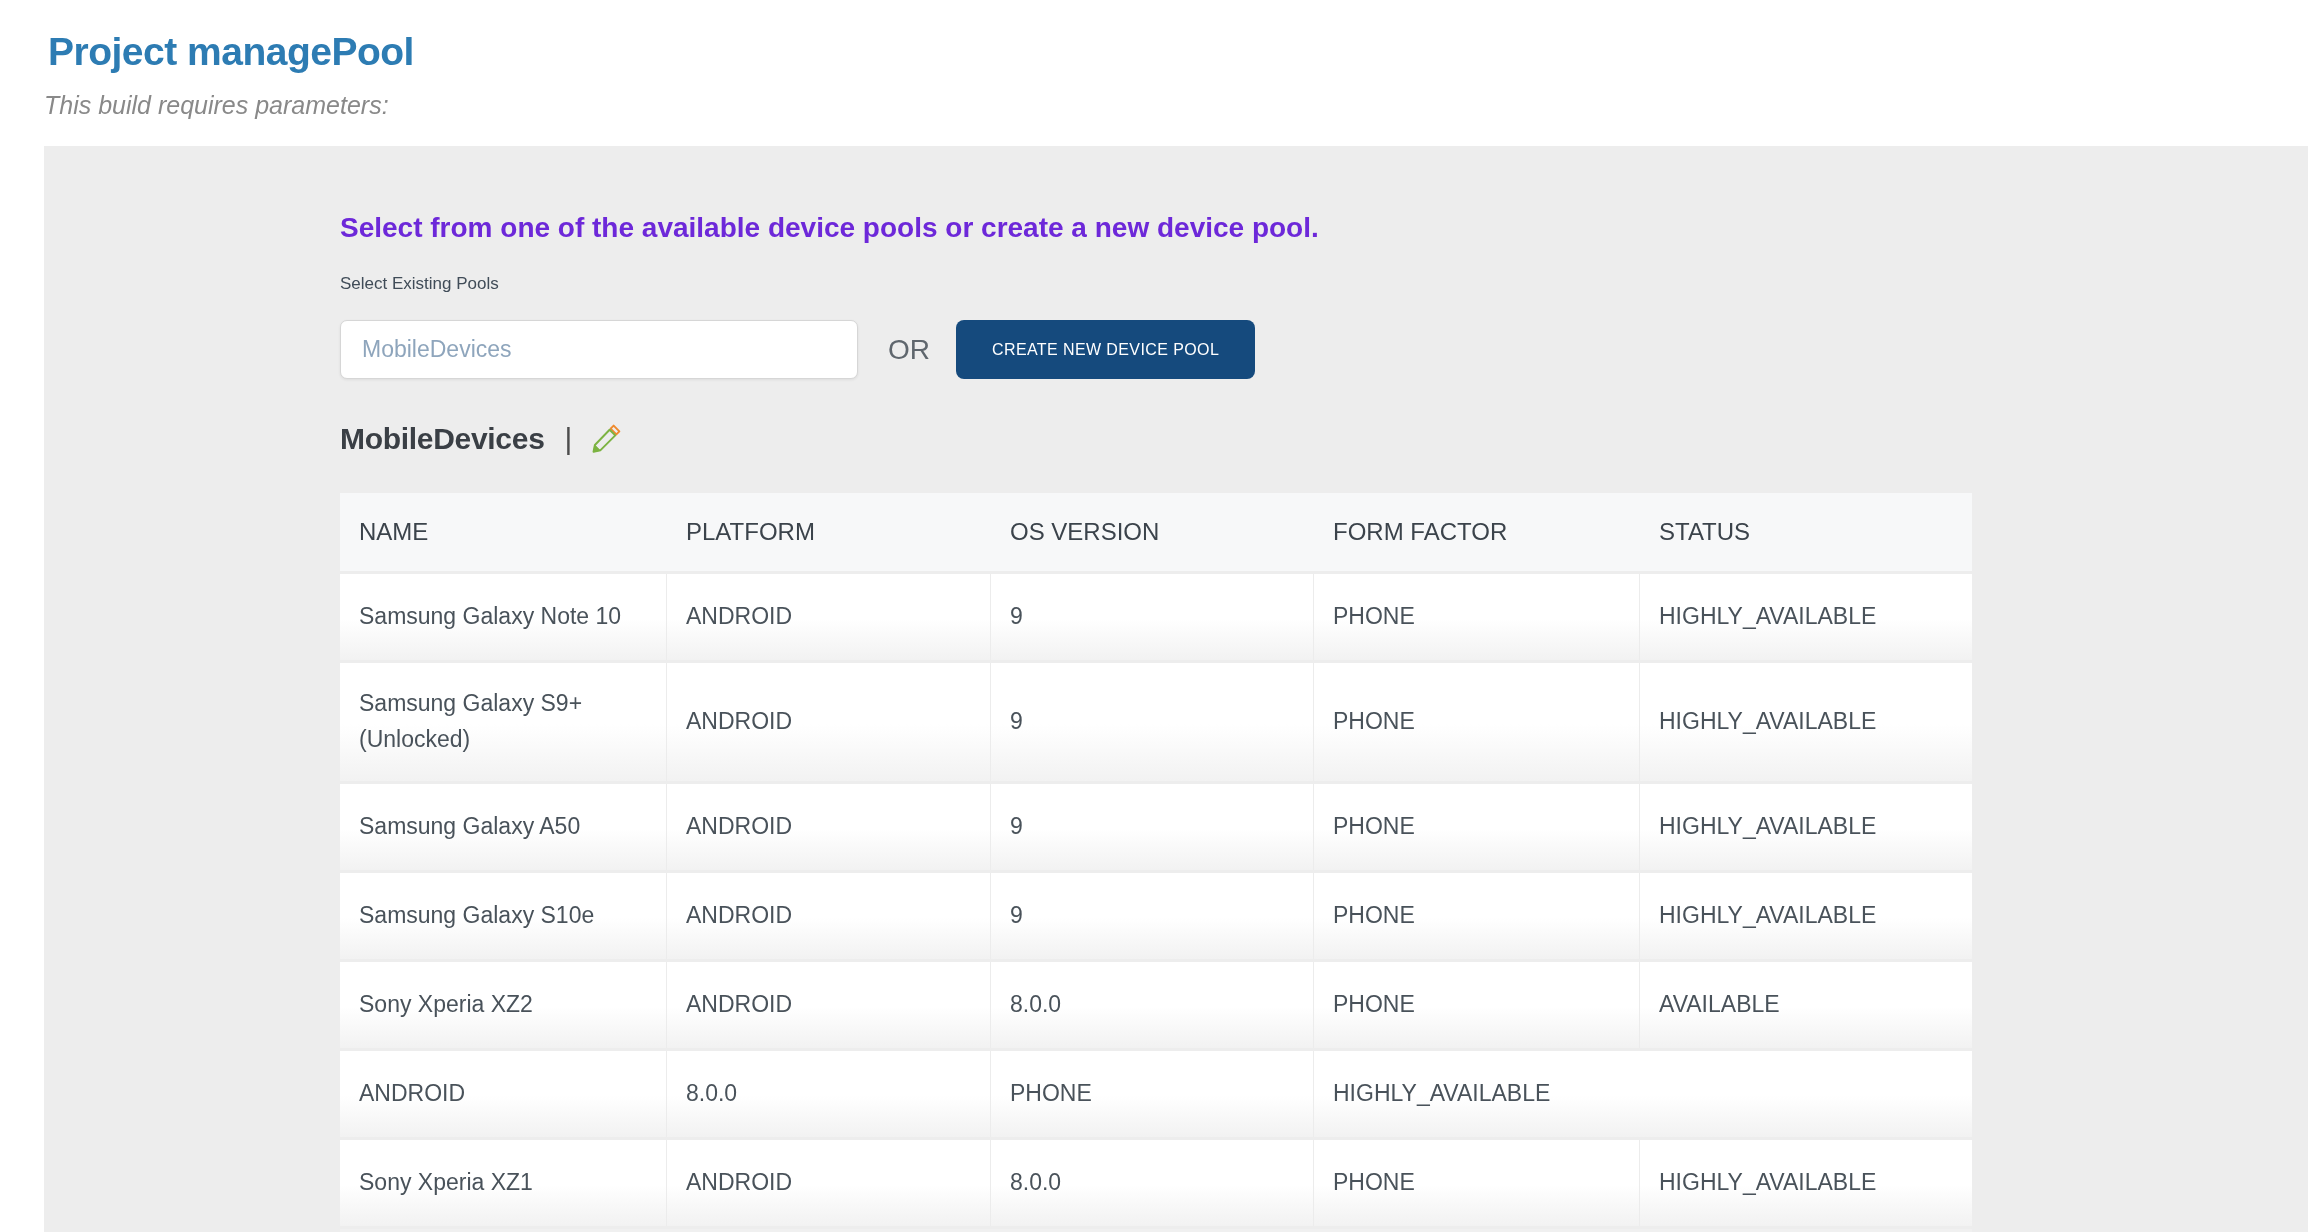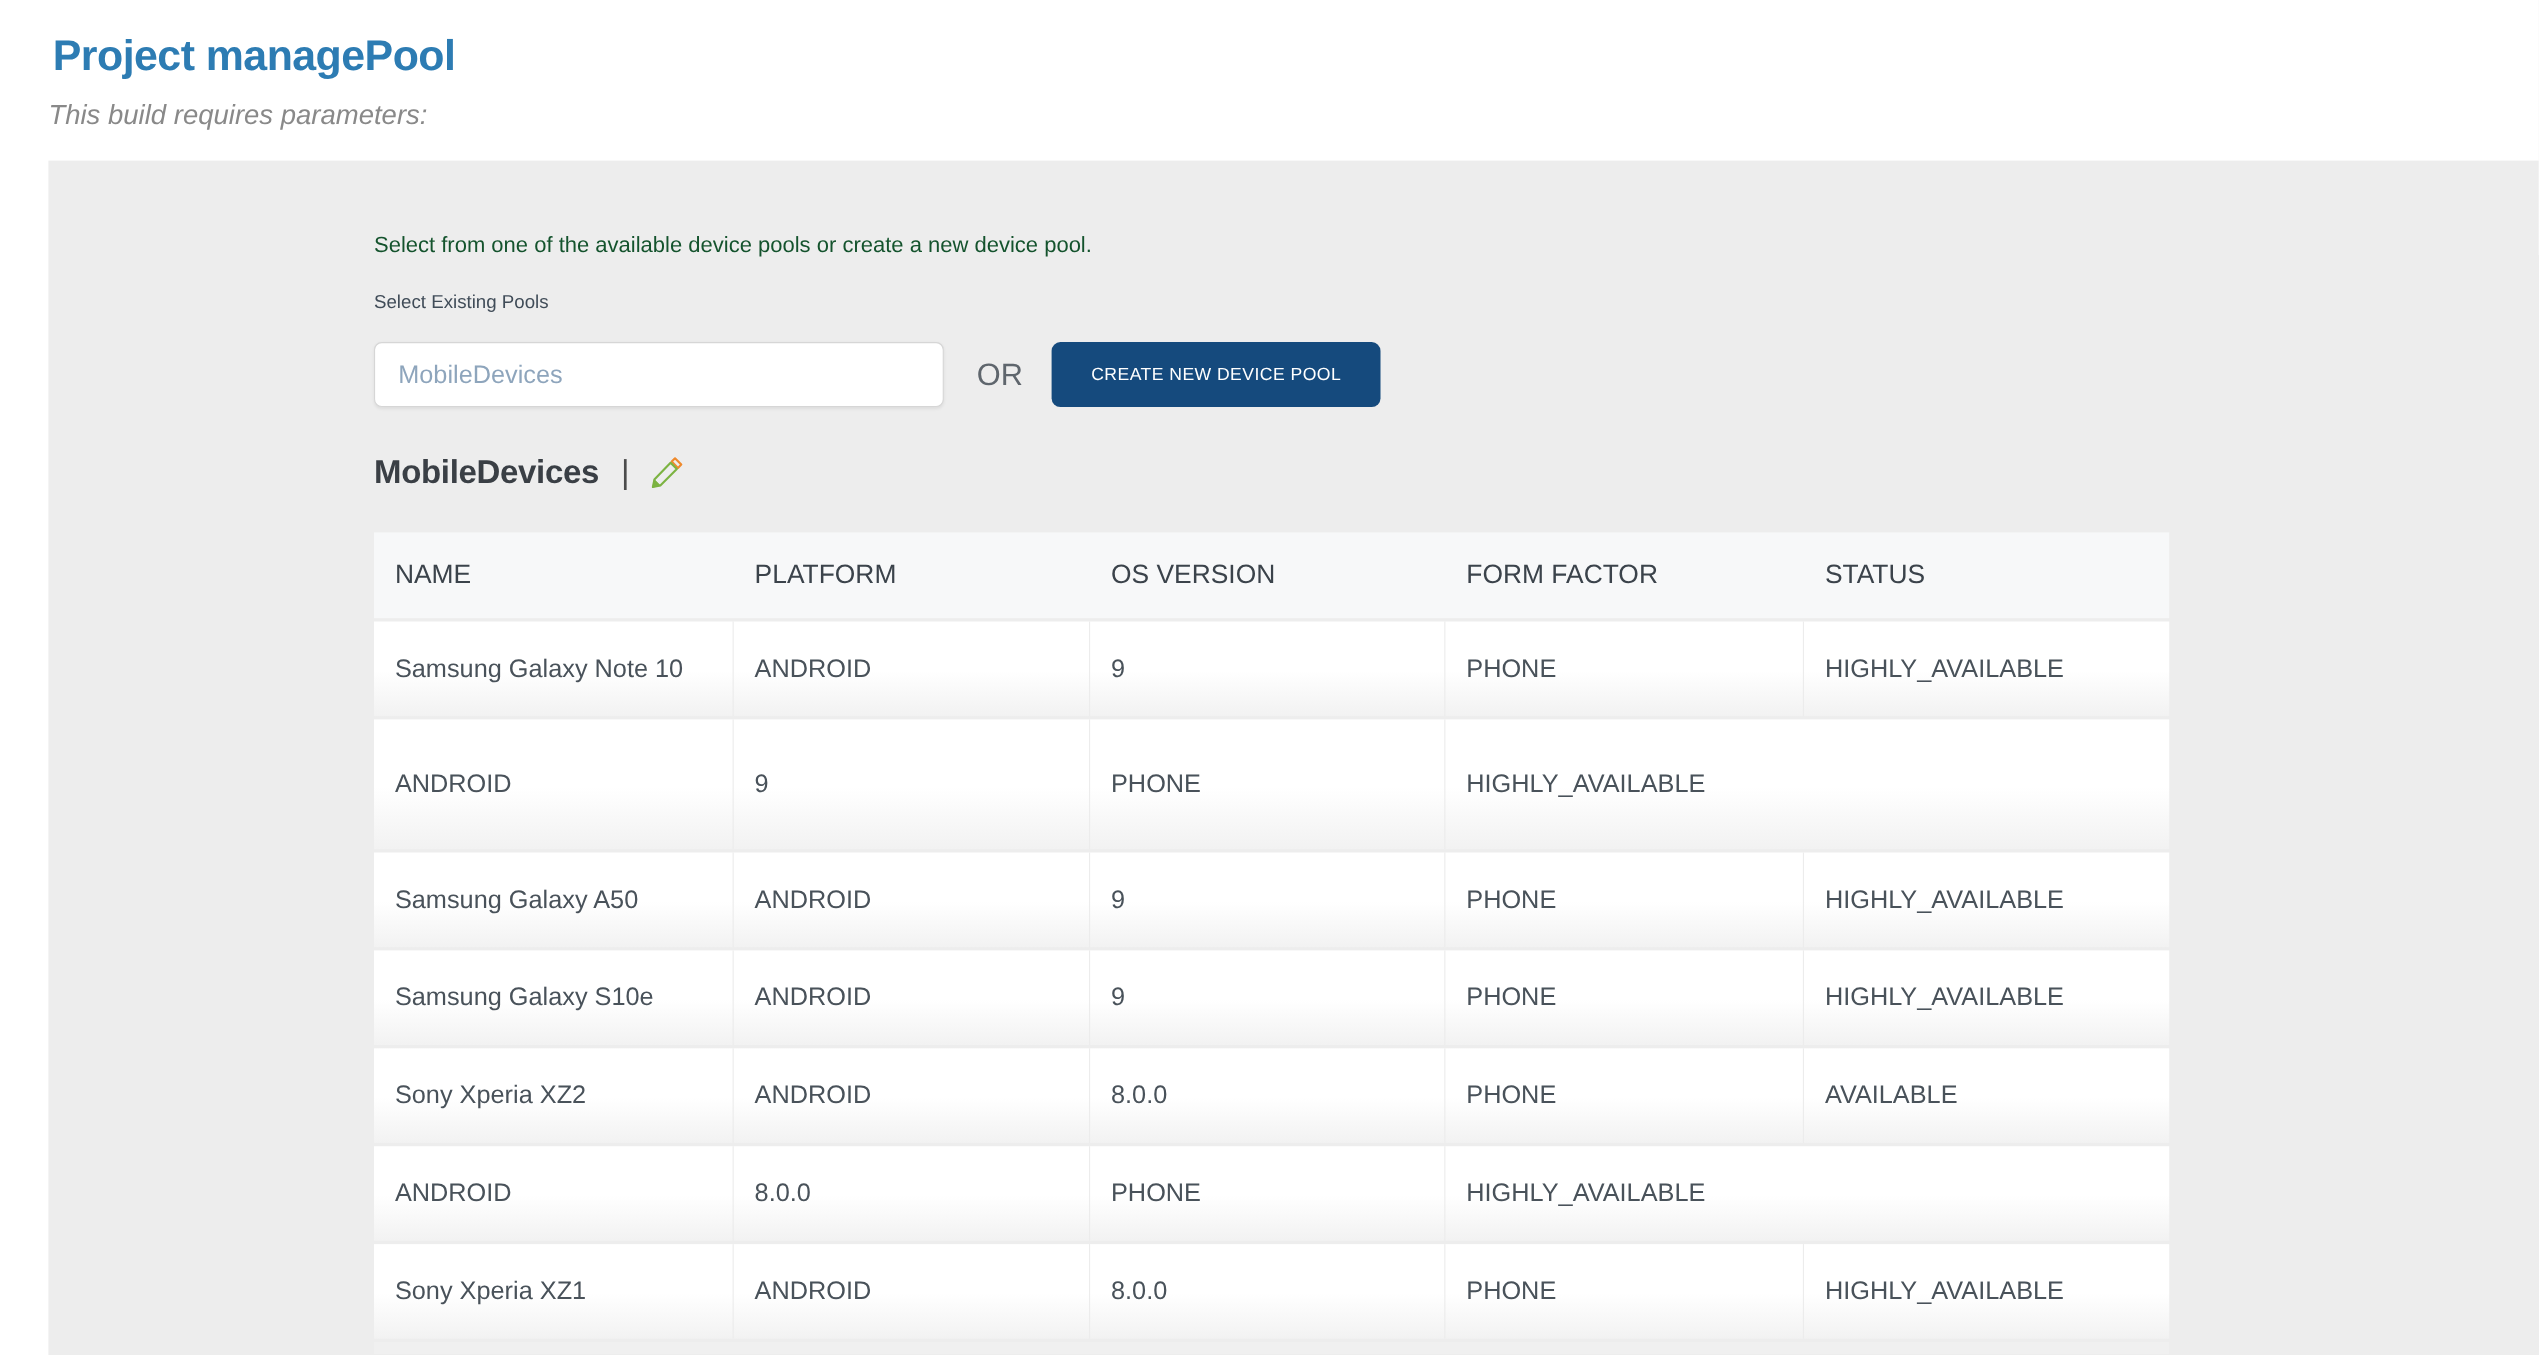--- a/index.html
+++ b/index.html
@@ -20,21 +20,21 @@
   .page-title{
     margin:4px;font-size:39px;font-weight:700;letter-spacing:-0.5px;
     color:var(--accent-blue);
   }
   .page-subtitle{margin-top:17px;font-size:25px;color:#898989;font-style:italic;}
   .params-panel{
     margin-top:26px;margin-left:44px;width:2264px;height:1092px;
     background:var(--panel-gray);
     padding:66px 0 0 296px;
   }
-  .pool-instruction{font-size:20px;color:#14532d;}
+  .pool-instruction{font-size:28px;color:#6d28d9;font-weight:bold;}
   .pool-select-label{margin-top:30px;font-size:17px;color:#404c58;}
   .pool-row{margin-top:26px;display:flex;align-items:center;}
   .pool-input{
     width:518px;height:59px;border:1px solid #d6d6d6;border-radius:7px;
     padding:0 21px;font-size:23px;color:#8ea5bc;background:#ffffff;
     box-shadow:0 1px 3px rgba(0,0,0,0.07);outline:none;
     font-family:inherit;
   }
   .or-separator{margin:0 26px 0 30px;font-size:28px;color:#5f666d;}
   .create-btn{
@@ -108,20 +108,21 @@
       </div>
     <div id="tbody">
         <div class="tr">
           <div class="td">Samsung Galaxy Note 10</div>
           <div class="td">ANDROID</div>
           <div class="td">9</div>
           <div class="td">PHONE</div>
           <div class="td">HIGHLY_AVAILABLE</div>
         </div>
         <div class="tr tall">
+          <div class="td">Samsung Galaxy S9+ (Unlocked)</div>
           <div class="td">ANDROID</div>
           <div class="td">9</div>
           <div class="td">PHONE</div>
           <div class="td">HIGHLY_AVAILABLE</div>
         </div>
         <div class="tr">
           <div class="td">Samsung Galaxy A50</div>
           <div class="td">ANDROID</div>
           <div class="td">9</div>
           <div class="td">PHONE</div>

